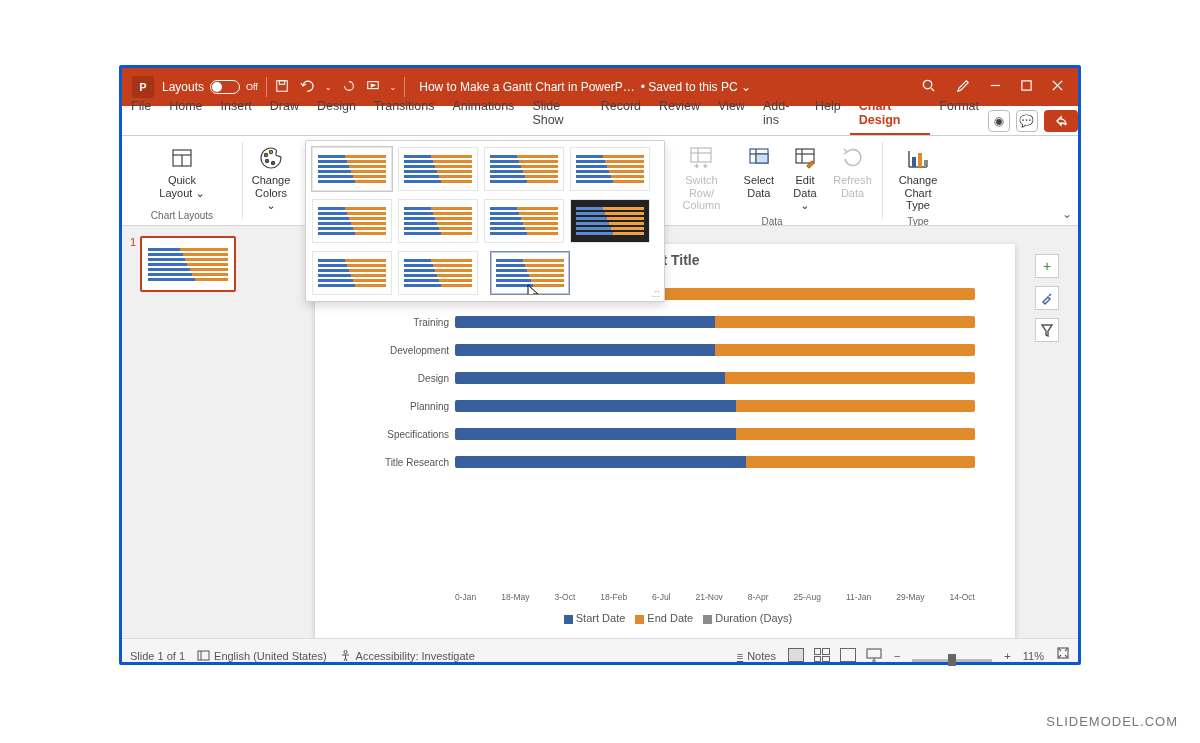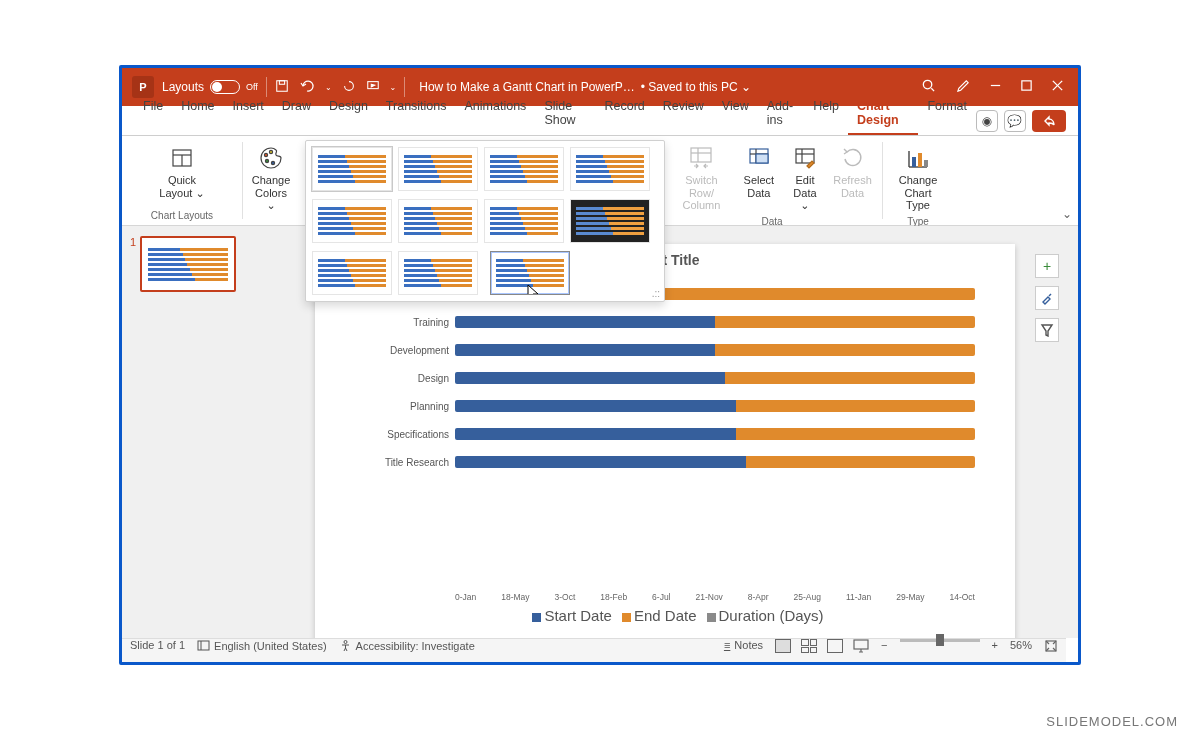--- a/index.html
+++ b/index.html
@@ -13,21 +13,21 @@
   .toggle::after { content:""; position:absolute; left:1px; top:1px; width:10px; height:10px; background:#fff; border-radius:50%; }
   .qat { display:flex; align-items:center; gap:10px; padding:0 8px; }
   .qat-sep { width:1px; height:20px; background: rgba(255,255,255,0.4); }
   .qat svg, .winctrl svg { stroke:#fff; }
   .doc-title { margin-left: 14px; font-size:12px; white-space:nowrap; overflow:hidden; text-overflow:ellipsis; max-width:270px; }
   .saved-state { margin-left:6px; font-size:12px; }
   .titlebar .spacer { flex:1; }
   .titlebar .search { margin: 0 20px; }
   .winctrl { display:flex; align-items:center; gap:18px; padding-right:14px; }
   
-  .tabs { height: 30px; background:#fff; border-bottom:1px solid #d0d0d0; display:flex; align-items:flex-end; padding:0 12px; font-size:12.5px; color:#444; position:relative; }
+  .tabs { height: 30px; background:#fff; border-bottom:1px solid #d0d0d0; display:flex; align-items:flex-end; padding:0 0; font-size:12.5px; color:#444; position:relative; }
   .tab { padding:6px 9px; cursor:pointer; }
   .tab.active { color:#c43e1c; font-weight:600; border-bottom:2px solid #c43e1c; }
   .tabs-right { margin-left:auto; display:flex; align-items:center; gap:6px; padding-bottom:3px; }
   .pill { width:22px; height:22px; border:1px solid #bbb; border-radius:4px; display:flex; align-items:center; justify-content:center; font-size:12px; }
   .share-btn { width:34px; height:22px; background:#c43e1c; border-radius:4px; display:flex; align-items:center; justify-content:center; }
   
   .ribbon { height: 90px; background:#fff; display:flex; border-bottom:1px solid #d6d6d6; font-size:11px; color:#333; box-shadow: 0 1px 3px rgba(0,0,0,0.05); position:relative; }
   .r-group { display:flex; flex-direction:column; align-items:center; padding:4px 6px 2px; }
   .r-group .btns { display:flex; gap:2px; flex:1; }
   .r-group .grp-label { font-size:10px; color:#666; padding-bottom:2px; text-align:center; width:100%; }
@@ -59,26 +59,26 @@
   .slide-num { font-size:11px; color:#c43e1c; }
   .slide-thumb { width:96px; height:56px; background:#fff; border:2px solid #c43e1c; border-radius:2px; display:flex; align-items:center; justify-content:center; overflow:hidden; }
   .canvas-wrap { flex:1; display:flex; align-items:flex-start; justify-content:center; padding:18px 12px; position:relative; }
   .slide-canvas { width:700px; height:398px; background:#fff; box-shadow:0 2px 6px rgba(0,0,0,0.2); position:relative; }
   .chart-title { text-align:center; font-size:14px; color:#555; font-weight:600; padding-top:8px; }
   .chart-body { position:absolute; left:40px; right:40px; top:34px; bottom:60px; }
   .gantt-row { display:flex; align-items:center; height:24px; margin:4px 0; }
   .gantt-label { width:100px; font-size:10px; color:#555; text-align:right; padding-right:6px; }
   .gantt-bar { flex:1; height:12px; display:flex; border-radius:2px; overflow:hidden; }
   .xaxis { position:absolute; left:140px; right:40px; bottom:40px; display:flex; justify-content:space-between; font-size:8.5px; color:#666; }
-  .legend { position:absolute; left:16px; right:0; bottom:18px; text-align:center; font-size:15px; color:#555; }
+  .legend { position:absolute; left:16px; right:0; bottom:18px; text-align:center; font-size:11px; color:#555; }
   .legend span.sw { display:inline-block; width:9px; height:9px; margin:0 3px 0 10px; vertical-align:middle; }
   .chart-side-btns { position:absolute; right:-44px; top:10px; display:flex; flex-direction:column; gap:8px; }
   .side-btn { width:24px; height:24px; background:#fff; border:1px solid #ccc; display:flex; align-items:center; justify-content:center; font-size:14px; cursor:pointer; color:#555; }
   
-  .statusbar { position:absolute; bottom:0; left:0; right:12px; height:24px; background:#f5f5f5; border-top:1px solid #ddd; display:flex; align-items:flex-start; font-size:11px; color:#555; padding:0 8px; gap:12px; }
+  .statusbar { position:absolute; bottom:0; left:0; right:0; height:24px; background:#f5f5f5; border-top:1px solid #ddd; display:flex; align-items:flex-end; font-size:11px; color:#555; padding:0 8px; gap:12px; }
   .statusbar .sb-spacer { flex:1; }
   .sb-btn { display:flex; align-items:center; gap:4px; cursor:pointer; }
   .zoom-slider { width:80px; height:3px; background:#bbb; position:relative; }
   .zoom-slider::after { content:""; width:8px; height:12px; background:#666; position:absolute; left:36px; top:-5px; }
   .views { display:flex; gap:10px; align-items:center; }
   .views .v { width:16px; height:14px; border:1.3px solid #666; }
   
   .watermark { position:absolute; right:22px; bottom:14px; font-size:13px; letter-spacing:1px; color:#777; font-family: Arial, sans-serif; }
 </style>
 </head>
@@ -754,21 +754,21 @@
         </div>
       <div class="v"></div>
       <div class="v" style="border:none;"><svg width="16" height="14" fill="none" stroke="#666" stroke-width="1.2">
             <rect x="1" y="1" width="14" height="9"></rect>
             <path d="M6 13 L10 13 M8 10 L8 13"></path>
           </svg></div>
     </div>
     <span>−</span>
     <div class="zoom-slider"></div>
     <span>+</span>
-    <span>56%</span>
+    <span>11%</span>
     <span><svg width="14" height="14" fill="none" stroke="#666" stroke-width="1.2">
           <rect x="2" y="2" width="10" height="10"></rect>
           <path d="M5 5 L2 2 M9 5 L12 2 M5 9 L2 12 M9 9 L12 12"></path>
         </svg></span>
   </div>
 
 </div>
 
 <div class="watermark">SLIDEMODEL.COM</div>
 

